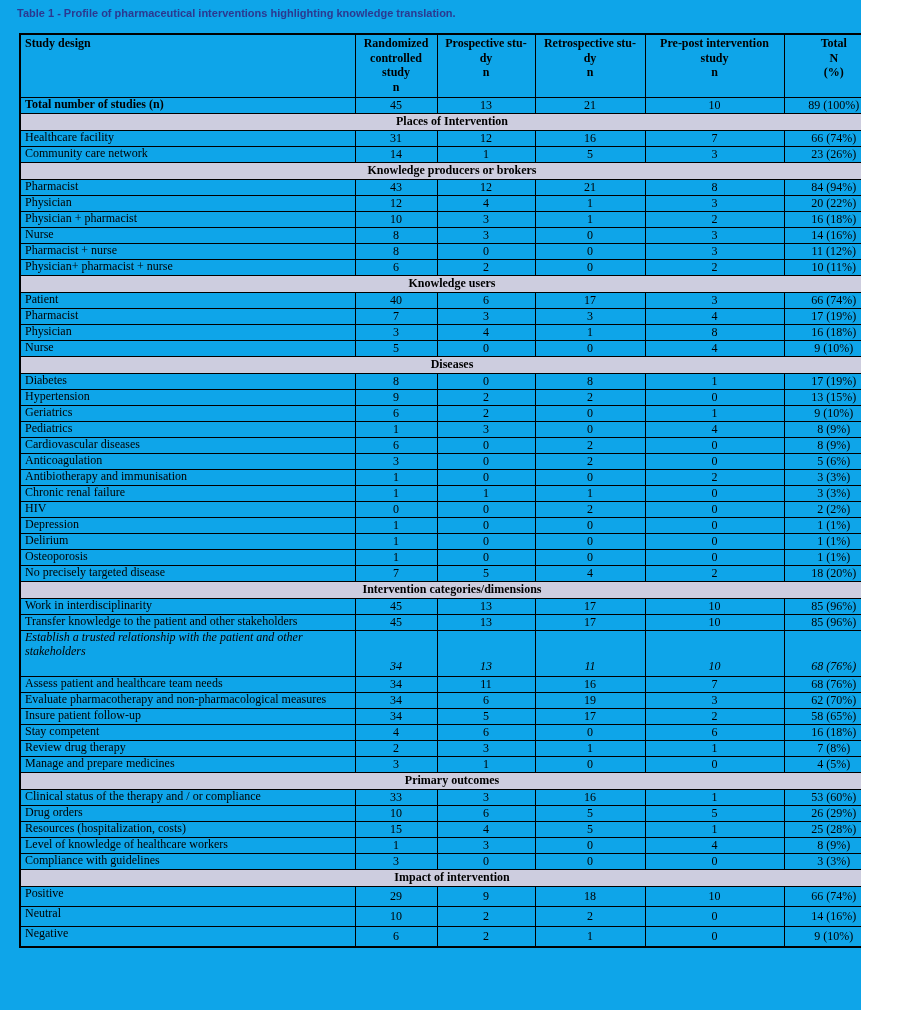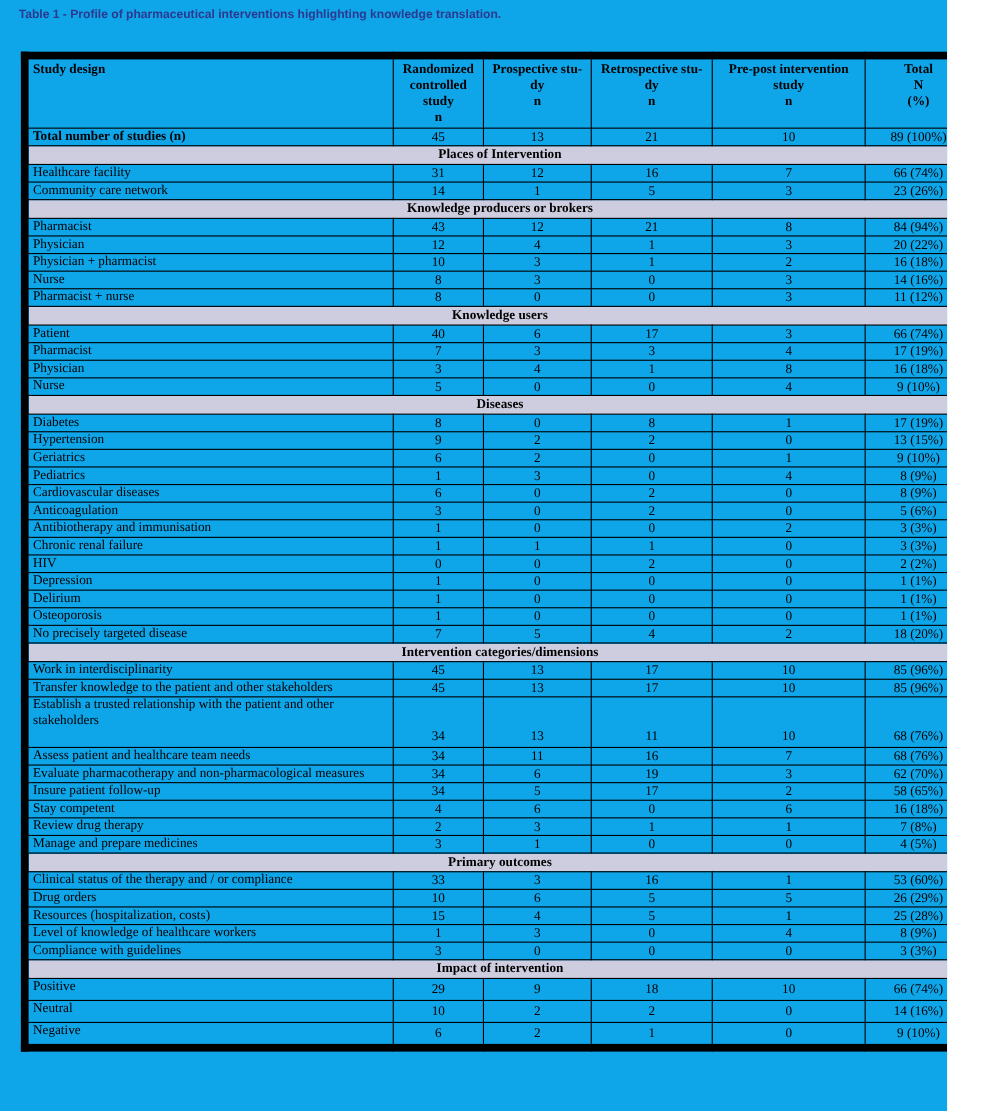--- a/index.html
+++ b/index.html
@@ -23,25 +23,25 @@
     left: 17px;
     top: 7px;
     font-family: "Liberation Sans", sans-serif;
     font-weight: bold;
     font-size: 11px;
     color: #2b3990;
   }
   table.main {
     position: absolute;
     left: 19px;
-    top: 47px;
+    top: 33px;
     width: 864px;
     border-collapse: collapse;
     table-layout: fixed;
-    border: 7px solid #000000;
+    border: 2px solid #000000;
   }
   table.main th, table.main td {
     border: 1px solid #000;
     overflow: hidden;
   }
   
   thead th {
     font-weight: bold;
     font-size: 12px;
     text-align: center;
@@ -72,21 +72,21 @@
     vertical-align: middle;
   }
   tr.total-row td.label { font-weight: bold; }
   tr.section-row td {
     font-weight: bold;
     text-align: center;
     font-size: 12px;
     height: 16px;
     vertical-align: middle;
   }
-  tr.tall { height: 46px; }
+  tr.tall { height: 46px; font-style: italic; }
   tr.tall td.val { vertical-align: bottom; padding-bottom: 2px; }
   tr.tall td.label { vertical-align: top; }
   tr.roomy td { height: 19px; margin-left: 43px; }
 </style>
 </head>
 <body>
 
 <div class="page">
 
   <div class="caption">Table 1 - Profile of pharmaceutical interventions highlighting knowledge translation.</div>
@@ -185,20 +185,28 @@
           <td class="val">14 (16%)</td>
         </tr>
         <tr class="data-row">
           <td class="label">Pharmacist + nurse</td>
           <td class="val">8</td>
           <td class="val">0</td>
           <td class="val">0</td>
           <td class="val">3</td>
           <td class="val">11 (12%)</td>
         </tr>
+        <tr class="data-row">
+          <td class="label">Physician+ pharmacist + nurse</td>
+          <td class="val">6</td>
+          <td class="val">2</td>
+          <td class="val">0</td>
+          <td class="val">2</td>
+          <td class="val">10 (11%)</td>
+        </tr>
         <tr class="section-row">
           <td class="section" colspan="6" style="background: rgb(205, 205, 223);">Knowledge users</td>
         </tr>
         <tr class="data-row">
           <td class="label">Patient</td>
           <td class="val">40</td>
           <td class="val">6</td>
           <td class="val">17</td>
           <td class="val">3</td>
           <td class="val">66 (74%)</td>

